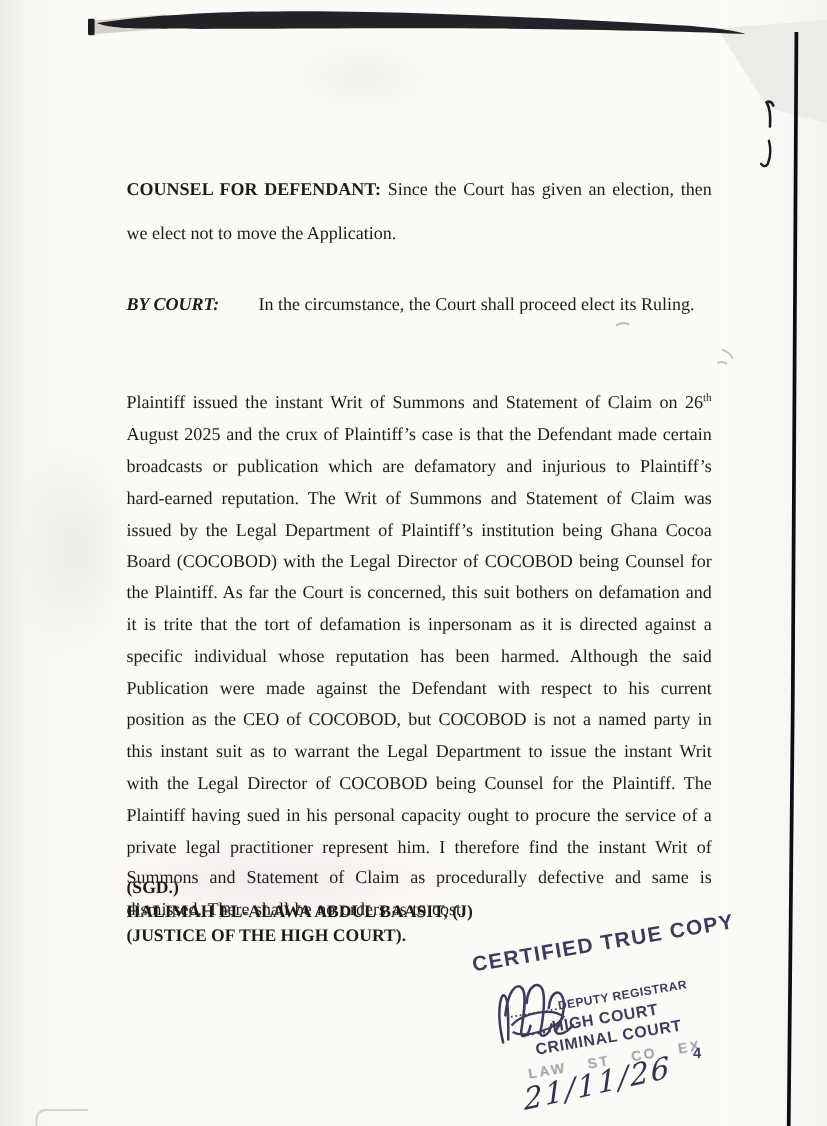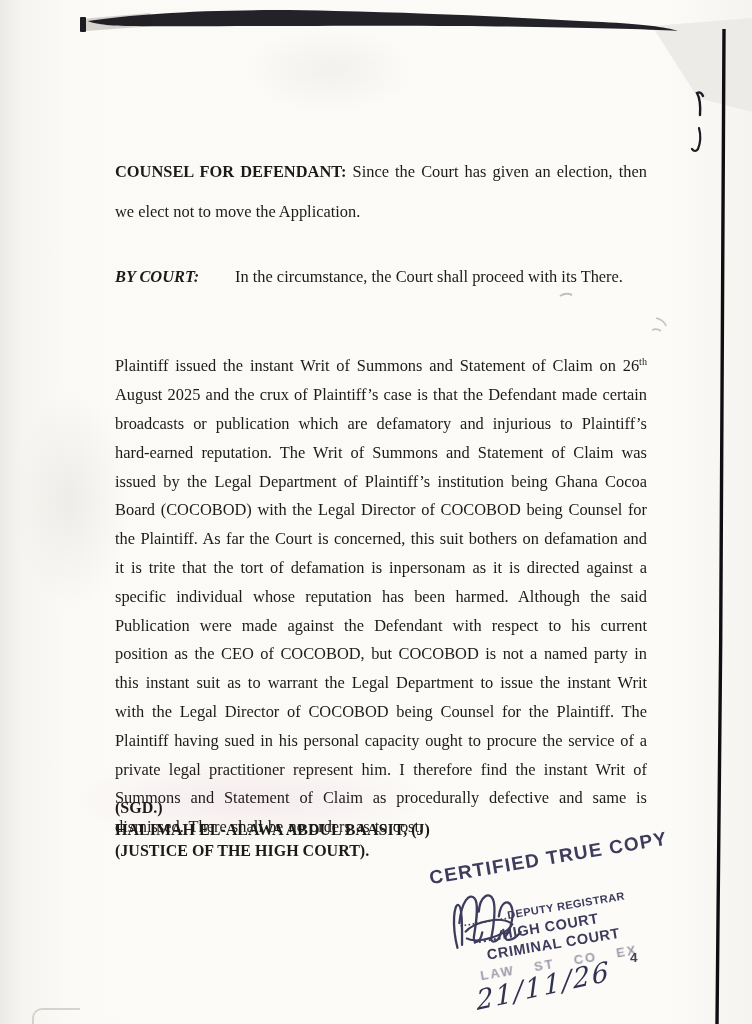--- a/index.html
+++ b/index.html
@@ -76,21 +76,21 @@
 
     <path d="M 703 96 q -2 -5 -6 -3 q 4 7 3 22" stroke="#1a1a22" stroke-width="2.4" fill="none" stroke-linecap="round"></path>
     <path d="M 699 128 q 3 11 -1 21 q -3 4 -6 0" stroke="#1a1a22" stroke-width="2.2" fill="none" stroke-linecap="round"></path>
 
     <path d="M 560 296 q 6 -4 12 -1" stroke="#c2c0ba" stroke-width="2" fill="none"></path>
     <path d="M 656 318 q 8 2 10 8 M 652 330 q 5 -2 9 1" stroke="#c6c4be" stroke-width="1.8" fill="none"></path>
   </svg>
 
   <p class="tblock counsel"><b>COUNSEL FOR DEFENDANT:</b> <span>Since the Court has given an election, then we elect not to move the Application.</span></p>
 
-  <p class="tblock bycourt"><span class="label">BY COURT:</span><span>In the circumstance, the Court shall proceed with its There.</span></p>
+  <p class="tblock bycourt"><span class="label">BY COURT:</span><span>In the circumstance, the Court shall proceed elect its Ruling.</span></p>
 
 
   <p class="tblock ruling-para"><span>Plaintiff issued the instant Writ of Summons and Statement of Claim on 26</span><sup>th</sup><span> August 2025 and the crux of Plaintiff’s case is that the Defendant made certain broadcasts or publication which are defamatory and injurious to Plaintiff’s hard-earned reputation.  The Writ of Summons and Statement of Claim was issued by the Legal Department of Plaintiff’s institution being Ghana Cocoa Board (COCOBOD) with the Legal Director of COCOBOD being Counsel for the Plaintiff.  As far the Court is concerned, this suit bothers on defamation and it is trite that the tort of defamation is inpersonam as it is directed against a specific individual whose reputation has been harmed.  Although the said Publication were made against the Defendant with respect to his current position as the CEO of COCOBOD, but COCOBOD is not a named party in this instant suit as to warrant the Legal Department to issue the instant Writ with the Legal Director of COCOBOD being Counsel for the Plaintiff. The Plaintiff having sued in his personal capacity ought to procure the service of a private legal practitioner represent him.  I therefore find the instant Writ of Summons and Statement of Claim as procedurally defective and same is dismissed. There shall be no orders as to cost.</span></p>
 
   <div class="tblock sigblock">
     <div>(SGD.)</div>
     <div>HALIMAH EL-ALAWA ABDUL BAASIT, (J)</div>
     <div>(JUSTICE OF THE HIGH COURT).</div>
   </div>
 

